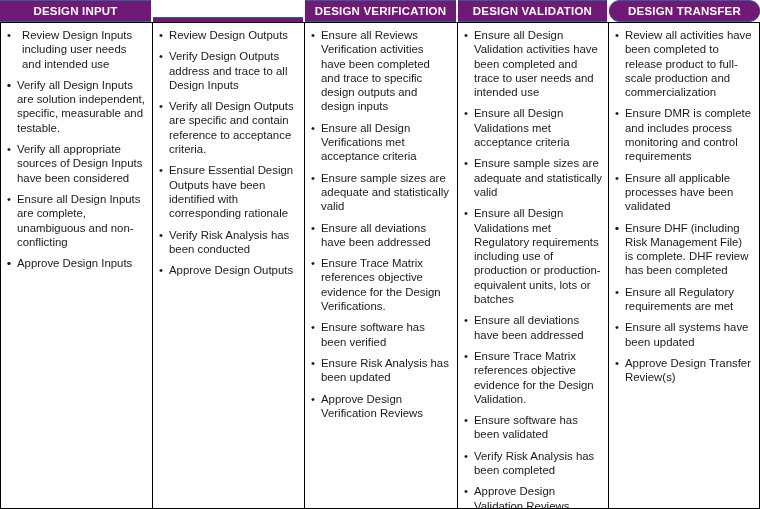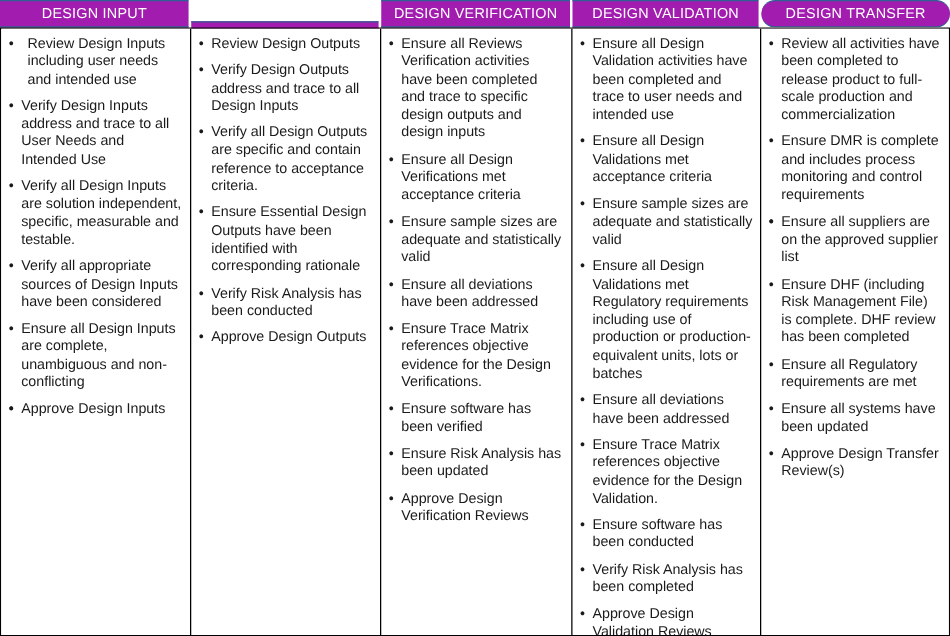--- a/index.html
+++ b/index.html
@@ -25,26 +25,26 @@
 
   
   .header-row {
     display: flex;
     flex: 0 0 auto;
     height: 22px;
     background: #ffffff;
   }
   .header-cell {
     box-sizing: border-box;
-    background: #a21caf;
+    background: #701a75;
     border-top: 1px solid #2f5f93;
     border-bottom: 1px solid #2f5f93;
     color: #ffffff;
     font-size: 11.5px;
-    font-weight: normal;
+    font-weight: bold;
     letter-spacing: 0.2px;
     display: flex;
     align-items: center;
     justify-content: center;
     text-align: center;
     white-space: nowrap;
     overflow: hidden;
     height: 22px;
   }
   .header-gap {
@@ -127,21 +127,21 @@
     <div class="header-gap"></div>
     <div class="header-cell hcol-3">DESIGN VALIDATION</div>
     <div class="header-gap"></div>
     <div class="header-cell hcol-4">DESIGN TRANSFER</div>
   </div>
 
   <div class="body-row">
     <div class="body-cell col-0">
       <ul class="items">
           <li class="wide-gap"><span class="bullet-dot">•</span><span>Review Design Inputs including user needs and intended use</span></li>
-          <li><span class="bullet-dot">•</span><span>Verify Design Inputs address and trace to all User Needs and Intended Use</span></li>
+          <li><span class="bullet-dot">•</span></li>
           <li><span class="bullet-dot">•</span><span>Verify all Design Inputs are solution independent, specific, measurable and testable.</span></li>
           <li><span class="bullet-dot">•</span><span>Verify all appropriate sources of Design Inputs have been considered</span></li>
           <li><span class="bullet-dot">•</span><span>Ensure all Design Inputs are complete, unambiguous and non-conflicting</span></li>
           <li><span class="bullet-dot">•</span></li>
           <li><span class="bullet-dot">•</span><span>Approve Design Inputs</span></li>
         </ul>
     </div>
     <div class="body-cell col-1">
       <ul class="items">
           <li><span class="bullet-dot">•</span><span>Review Design Outputs</span></li>
@@ -165,31 +165,31 @@
         </ul>
     </div>
     <div class="body-cell col-3">
       <ul class="items">
           <li><span class="bullet-dot">•</span><span>Ensure all Design Validation activities have been completed and trace to user needs and intended use</span></li>
           <li><span class="bullet-dot">•</span><span>Ensure all Design Validations met acceptance criteria</span></li>
           <li><span class="bullet-dot">•</span><span>Ensure sample sizes are adequate and statistically valid</span></li>
           <li><span class="bullet-dot">•</span><span>Ensure all Design Validations met Regulatory requirements including use of production or production-equivalent units, lots or batches</span></li>
           <li><span class="bullet-dot">•</span><span>Ensure all deviations have been addressed</span></li>
           <li><span class="bullet-dot">•</span><span>Ensure Trace Matrix references objective evidence for the Design Validation.</span></li>
-          <li><span class="bullet-dot">•</span><span>Ensure software has been conducted</span></li>
+          <li><span class="bullet-dot">•</span><span>Ensure software has been validated</span></li>
           <li><span class="bullet-dot">•</span><span>Verify Risk Analysis has been completed</span></li>
           <li><span class="bullet-dot">•</span><span>Approve Design Validation Reviews</span></li>
         </ul>
     </div>
     <div class="body-cell col-4">
       <ul class="items">
           <li><span class="bullet-dot">•</span><span>Review all activities have been completed to release product to full-scale production and commercialization</span></li>
           <li><span class="bullet-dot">•</span><span>Ensure DMR is complete and includes process monitoring and control requirements</span></li>
+          <li><span class="bullet-dot">•</span><span>Ensure all applicable processes have been validated</span></li>
           <li><span class="bullet-dot">•</span></li>
-          <li><span class="bullet-dot">•</span><span>Ensure all suppliers are on the approved supplier list</span></li>
           <li><span class="bullet-dot">•</span><span>Ensure DHF (including Risk Management File) is complete. DHF review has been completed</span></li>
           <li><span class="bullet-dot">•</span><span>Ensure all Regulatory requirements are met</span></li>
           <li><span class="bullet-dot">•</span><span>Ensure all systems have been updated</span></li>
           <li><span class="bullet-dot">•</span><span>Approve Design Transfer Review(s)</span></li>
         </ul>
     </div>
   </div>
 
 </div>
 

